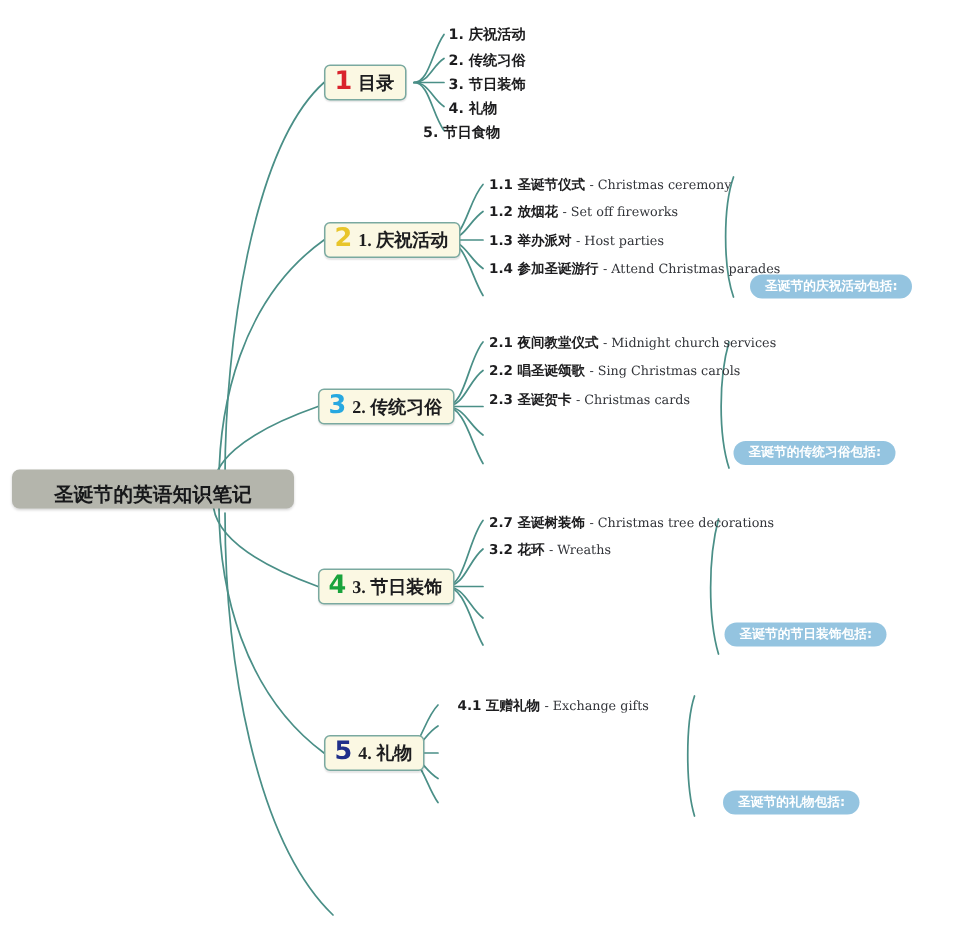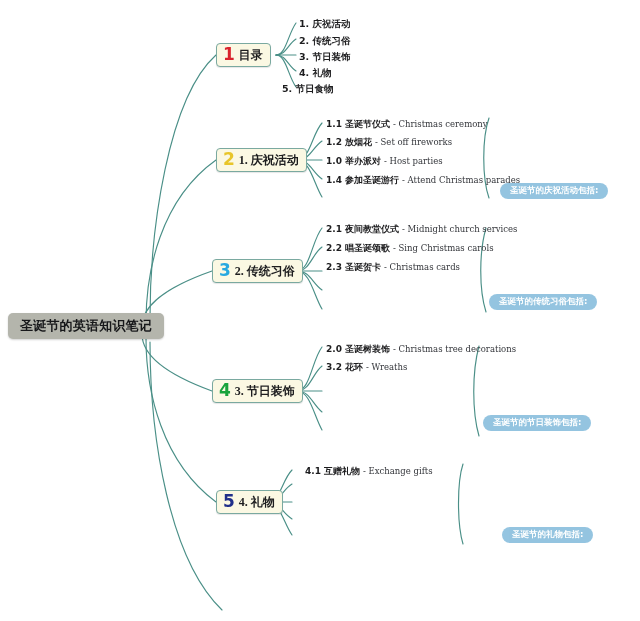--- a/index.html
+++ b/index.html
@@ -28,26 +28,26 @@
     width: 640px;
     height: 621px;
     pointer-events: none;
   }
 
   
   .root-node {
     position: absolute;
     left: 8px;
     top: 313px;
-    width: 156px;
+    width: 188px;
     height: 26px;
     background: #b4b5ac;
     border-radius: 5px;
     display: flex;
-    align-items: center;
+    align-items: flex-end;
     justify-content: center;
     box-shadow: 0 1px 2px rgba(0,0,0,0.18);
   }
   .root-label {
     font-family: "DejaVu Sans", "Liberation Sans", sans-serif;
     font-size: 13px;
     font-weight: bold;
     color: #17181a;
     letter-spacing: 0.2px;
     white-space: nowrap;
@@ -212,21 +212,21 @@
   </div>
   <div class="leaf" style="left:326px; top:120px;">
     <span class="cn">1.1 圣诞节仪式</span>
     <span class="en">- Christmas ceremony</span>
   </div>
   <div class="leaf" style="left:326px; top:138px;">
     <span class="cn">1.2 放烟花</span>
     <span class="en">- Set off fireworks</span>
   </div>
   <div class="leaf" style="left:326px; top:157px;">
-    <span class="cn">1.0 举办派对</span>
+    <span class="cn">1.3 举办派对</span>
     <span class="en">- Host parties</span>
   </div>
   <div class="leaf" style="left:326px; top:176px;">
     <span class="cn">1.4 参加圣诞游行</span>
     <span class="en">- Attend Christmas parades</span>
   </div>
   <div class="note-box" style="left:500px; top:151px;">
     <span>圣诞节的庆祝活动包括:</span>
   </div>
 
@@ -248,36 +248,36 @@
   </div>
   <div class="note-box" style="left:489px; top:262px;justify-content:center;">
     <span>圣诞节的传统习俗包括:</span>
   </div>
 
   <div class="branch-node" style="left:212px; top:379px;">
     <span class="branch-num" style="color: rgb(25, 163, 60);">4</span>
     <span class="branch-text">3. 节日装饰</span>
   </div>
   <div class="leaf" style="left:326px; top:345px;">
-    <span class="cn">2.0 圣诞树装饰</span>
+    <span class="cn">2.7 圣诞树装饰</span>
     <span class="en">- Christmas tree decorations</span>
   </div>
   <div class="leaf" style="left:326px; top:363px;text-align:right;">
     <span class="cn">3.2 花环</span>
     <span class="en">- Wreaths</span>
   </div>
   <div class="note-box" style="left:483px; top:383px;">
     <span>圣诞节的节日装饰包括:</span>
   </div>
 
   <div class="branch-node" style="left:216px; top:490px;">
     <span class="branch-num" style="color: rgb(31, 47, 138);">5</span>
     <span class="branch-text">4. 礼物</span>
   </div>
   <div class="leaf" style="left:305px; top:467px;">
     <span class="cn">4.1 互赠礼物</span>
     <span class="en">- Exchange gifts</span>
   </div>
-  <div class="note-box" style="left:502px; top:495px;">
+  <div class="note-box" style="left:482px; top:495px;">
     <span>圣诞节的礼物包括:</span>
   </div>
 
 </div>
 
 </body></html>

